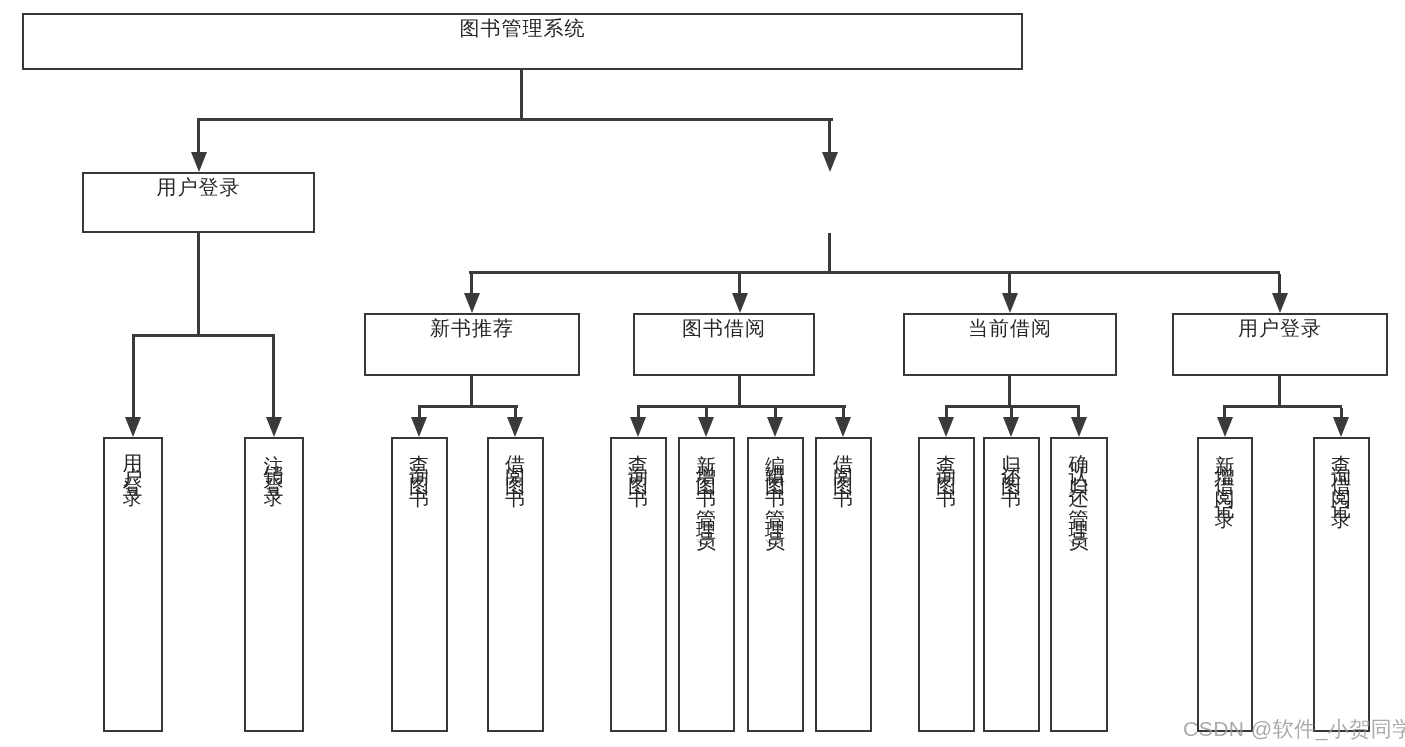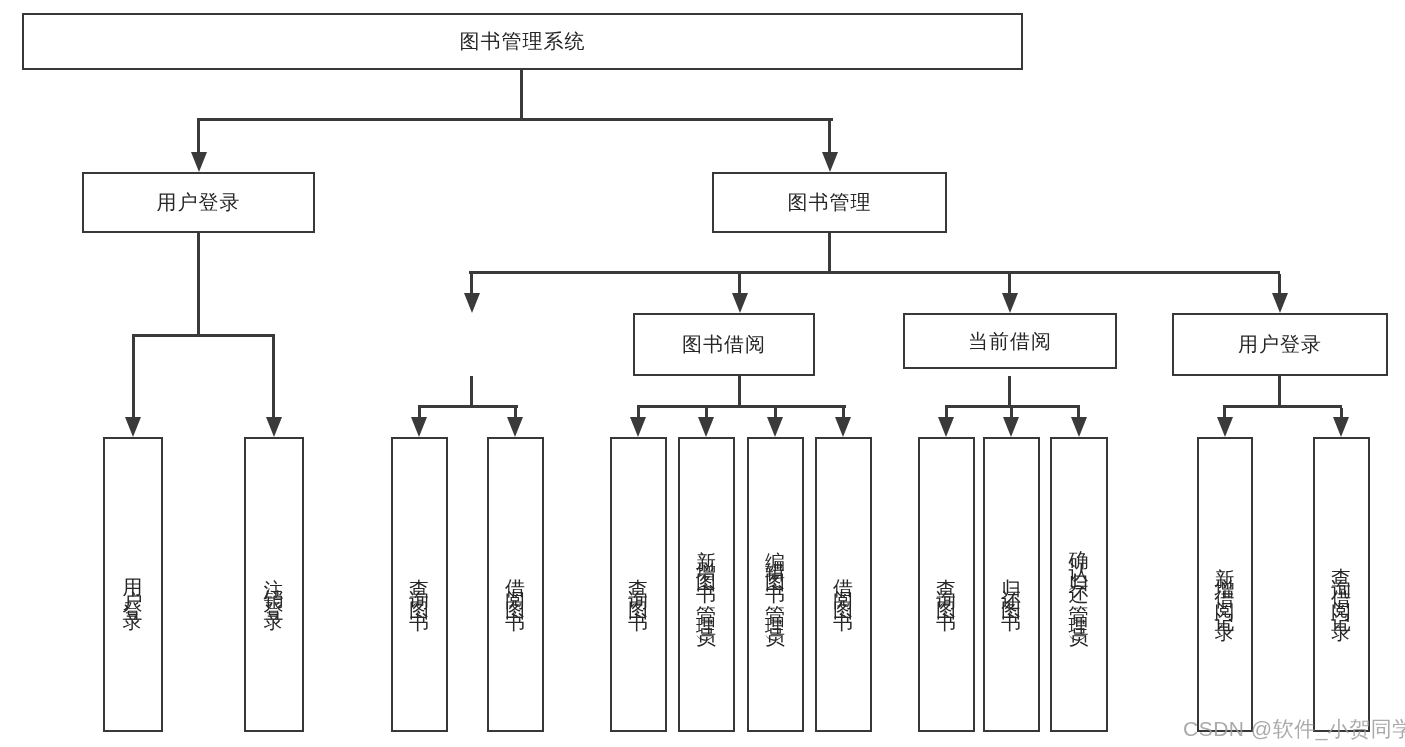--- a/index.html
+++ b/index.html
@@ -2,21 +2,21 @@
 <html><head>
 <meta charset="utf-8">
 <style>
   html,body{margin:0;padding:0;background:#fff;}
   #stage{
     position:relative;width:1405px;height:747px;background:#ffffff;overflow:hidden;
     font-family:"Liberation Sans","DejaVu Sans",sans-serif;color:#262626;
   }
   .box{
     position:absolute;box-sizing:border-box;border:2px solid #383838;background:#ffffff;
-    display:flex;align-items:center;justify-content:center;font-size:20px;color:#262626;
+    display:flex;align-items:flex-start;justify-content:center;font-size:20px;color:#262626;
   }
   .box.h span{white-space:nowrap;letter-spacing:1px;}
   .box.v span{
     writing-mode:vertical-rl;text-orientation:mixed;letter-spacing:11px;line-height:1;
   }
   .line{position:absolute;background:#3a3a3a;}
   .arrow{
     position:absolute;width:0;height:0;
     border-left:8px solid transparent;border-right:8px solid transparent;
     border-top:20px solid #3a3a3a;
@@ -31,28 +31,28 @@
 
 <div id="stage">
 
   <div class="box h" style="left:22px;top:13px;width:1001px;height:57px">
       <span>图书管理系统</span>
     </div>
 
   <div class="box h" style="left:82px;top:172px;width:233px;height:61px">
       <span>用户登录</span>
     </div>
-  <div class="box h" style="left:712px;top:172px;width:235px;height:61px">
-      <span>图书管理</span>
+
+  <div class="box h" style="left:364px;top:313px;width:216px;height:63px">
+      <span>新书推荐</span>
     </div>
-
   <div class="box h" style="left:633px;top:313px;width:182px;height:63px">
       <span>图书借阅</span>
     </div>
-  <div class="box h" style="left:903px;top:313px;width:214px;height:56px">
+  <div class="box h" style="left:903px;top:313px;width:214px;height:63px">
       <span>当前借阅</span>
     </div>
   <div class="box h" style="left:1172px;top:313px;width:216px;height:63px">
       <span>用户登录</span>
     </div>
 
   <div class="box v" style="left:103px;top:437px;width:60px;height:295px">
       <span>用户登录</span>
     </div>
   <div class="box v" style="left:244px;top:437px;width:60px;height:295px">

